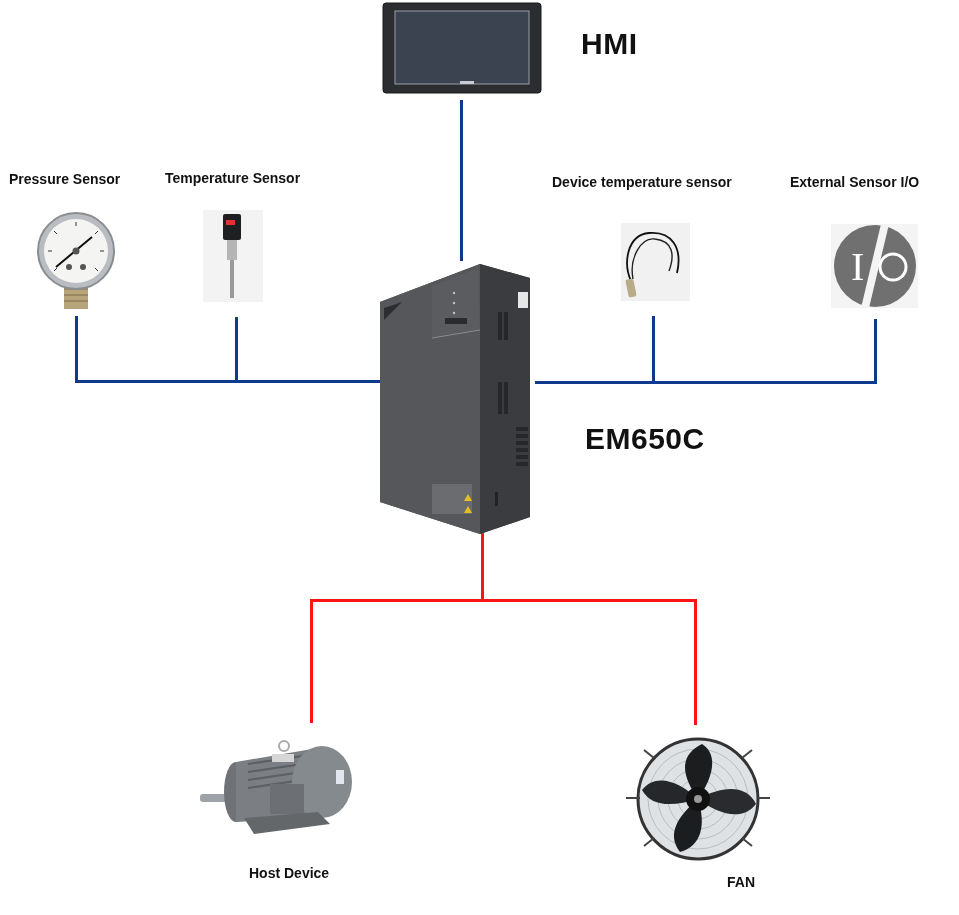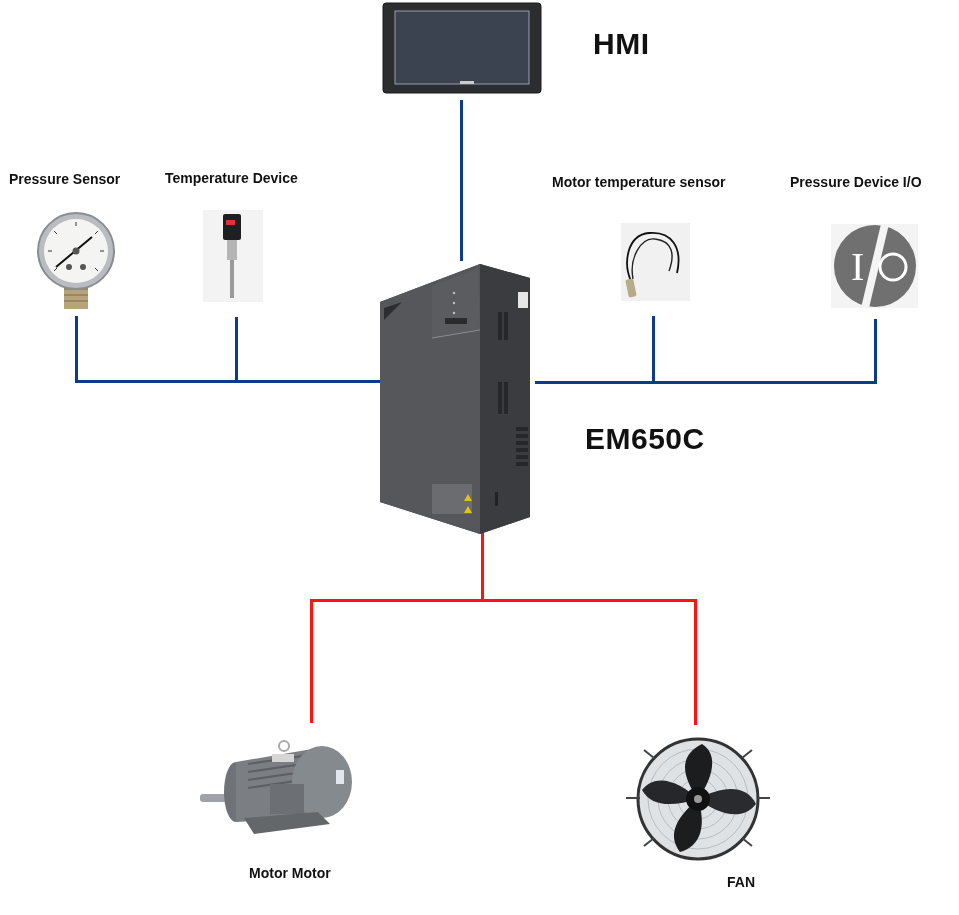--- a/index.html
+++ b/index.html
@@ -30,26 +30,26 @@
 <div class="wire red" style="left:310px;top:599px;width:3px;height:124px;"></div>
 <div class="wire red" style="left:694px;top:599px;width:3px;height:126px;"></div>
 
 <div class="abs" style="left:382px;top:2px;width:160px;height:92px;">
   <svg width="160" height="92" viewBox="0 0 160 92">
     <rect x="1" y="1" width="158" height="90" rx="3" fill="#2b2d31" stroke="#1a1b1d"></rect>
     <rect x="13" y="9" width="134" height="73" fill="#3b4350" stroke="#9aa0a8" stroke-width="1"></rect>
     <rect x="78" y="79" width="14" height="3" fill="#c8ccd2"></rect>
   </svg>
 </div>
-<div class="label big-label" style="left:581px;top:27px;margin-left:12px;">HMI</div>
+<div class="label big-label" style="left:581px;top:27px;">HMI</div>
 
 <div class="label small-label" style="left:9px;top:171px;">Pressure Sensor</div>
-<div class="label small-label" style="left:165px;top:170px;">Temperature Device</div>
-<div class="label small-label" style="left:552px;top:174px;">Motor temperature sensor</div>
-<div class="label small-label" style="left:790px;top:174px;">Pressure Device I/O</div>
+<div class="label small-label" style="left:165px;top:170px;">Temperature Sensor</div>
+<div class="label small-label" style="left:552px;top:174px;">Device temperature sensor</div>
+<div class="label small-label" style="left:790px;top:174px;">External Sensor I/O</div>
 
 <div class="abs" style="left:34px;top:211px;width:84px;height:100px;">
   <svg width="84" height="100" viewBox="0 0 84 100">
     <rect x="30" y="72" width="24" height="26" fill="#b8a47a"></rect>
     <line x1="30" y1="78" x2="54" y2="78" stroke="#7d6d4e"></line>
     <line x1="30" y1="84" x2="54" y2="84" stroke="#7d6d4e"></line>
     <line x1="30" y1="90" x2="54" y2="90" stroke="#7d6d4e"></line>
     <circle cx="42" cy="40" r="38" fill="#b9bcc0" stroke="#8a8d91" stroke-width="2"></circle>
     <circle cx="42" cy="40" r="32" fill="#f4f4f2"></circle>
     <g stroke="#333" stroke-width="1">
@@ -144,21 +144,21 @@
         <line x1="50" y1="50" x2="118" y2="40"></line>
     </g>
     <ellipse cx="124" cy="44" rx="30" ry="36" fill="#858a8e"></ellipse>
     <rect x="138" y="32" width="8" height="14" fill="#e2e7ef"></rect>
     <rect x="72" y="46" width="34" height="30" fill="#6c7074"></rect>
     <rect x="74" y="16" width="22" height="8" fill="#d6d6d6"></rect>
     <circle cx="86" cy="8" r="5" fill="none" stroke="#aaa" stroke-width="2"></circle>
     <polygon points="46,80 120,74 132,86 56,96" fill="#646769"></polygon>
   </svg>
 </div>
-<div class="label small-label" style="left:249px;top:865px;">Motor Motor</div>
+<div class="label small-label" style="left:249px;top:865px;">Host Device</div>
 
 <div class="abs" style="left:622px;top:736px;width:150px;height:126px;">
   <svg width="150" height="126" viewBox="0 0 150 126">
     <circle cx="76" cy="63" r="60" fill="#dfe2e5" stroke="#333" stroke-width="3"></circle>
     <g stroke="#b8bcc0" stroke-width="1" fill="none">
       <circle cx="76" cy="63" r="50"></circle>
         <circle cx="76" cy="63" r="40"></circle>
         <circle cx="76" cy="63" r="30"></circle>
         <circle cx="76" cy="63" r="20"></circle>
     </g>

